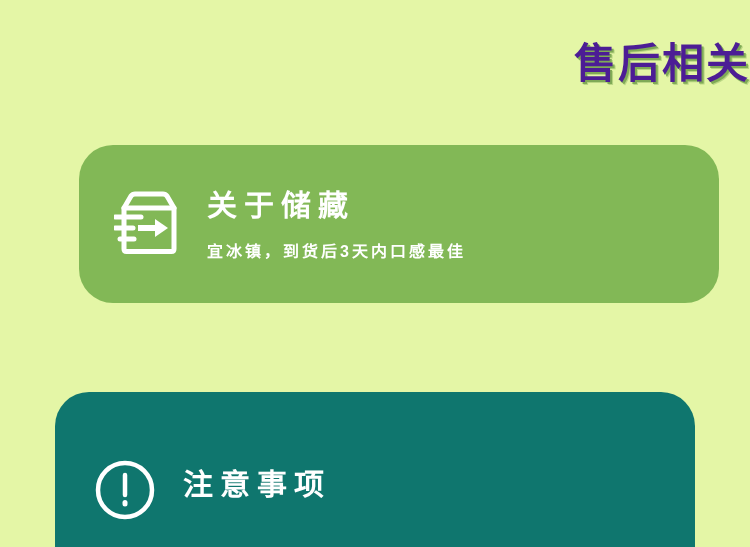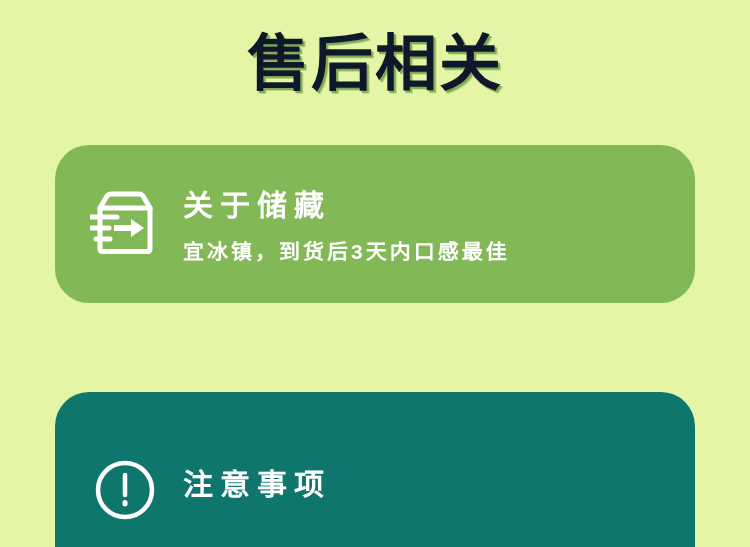--- a/index.html
+++ b/index.html
@@ -21,25 +21,25 @@
     background: #e4f6a6;
     box-sizing: border-box;
   }
 
   
   .heading {
     position: absolute;
     left: 0;
     top: 28px;
     width: 750px;
-    text-align: center;
-    font-size: 62px;
+    text-align: right;
+    font-size: 42px;
     line-height: 72px;
     font-weight: bold;
-    color: #0f172a;
+    color: #4c1d95;
     letter-spacing: 2px;
     text-shadow:
         2px 2px 0 #7faa56,
         3px 3px 0 rgba(109,158,65,0.35);
     white-space: nowrap;
     user-select: none;
   }
 
   
   .card {
@@ -49,20 +49,21 @@
     border-radius: 34px;
     box-sizing: border-box;
     display: flex;
     flex-direction: row;
     align-items: center;
   }
   .card--storage {
     top: 145px;
     height: 158px;
     background: #82b856;
+    margin-left: 24px;
   }
   .card--notice {
     top: 352px;
     height: 196px;
     background: #0f766e;
     margin-top: 40px;
   }
 
   .card-icon {
     width: 128px;
@@ -83,21 +84,21 @@
   .card-title {
     font-size: 30px;
     line-height: 38px;
     font-weight: bold;
     color: #ffffff;
     letter-spacing: 7px;
     white-space: nowrap;
     margin: 0 0 14px 0;
   }
   .card-subtitle {
-    font-size: 21px;
+    font-size: 16px;
     line-height: 26px;
     font-weight: bold;
     color: #ffffff;
     letter-spacing: 3px;
     white-space: nowrap;
     margin: 0;
   }
 
   .icon-svg { display: block; }
 </style>

